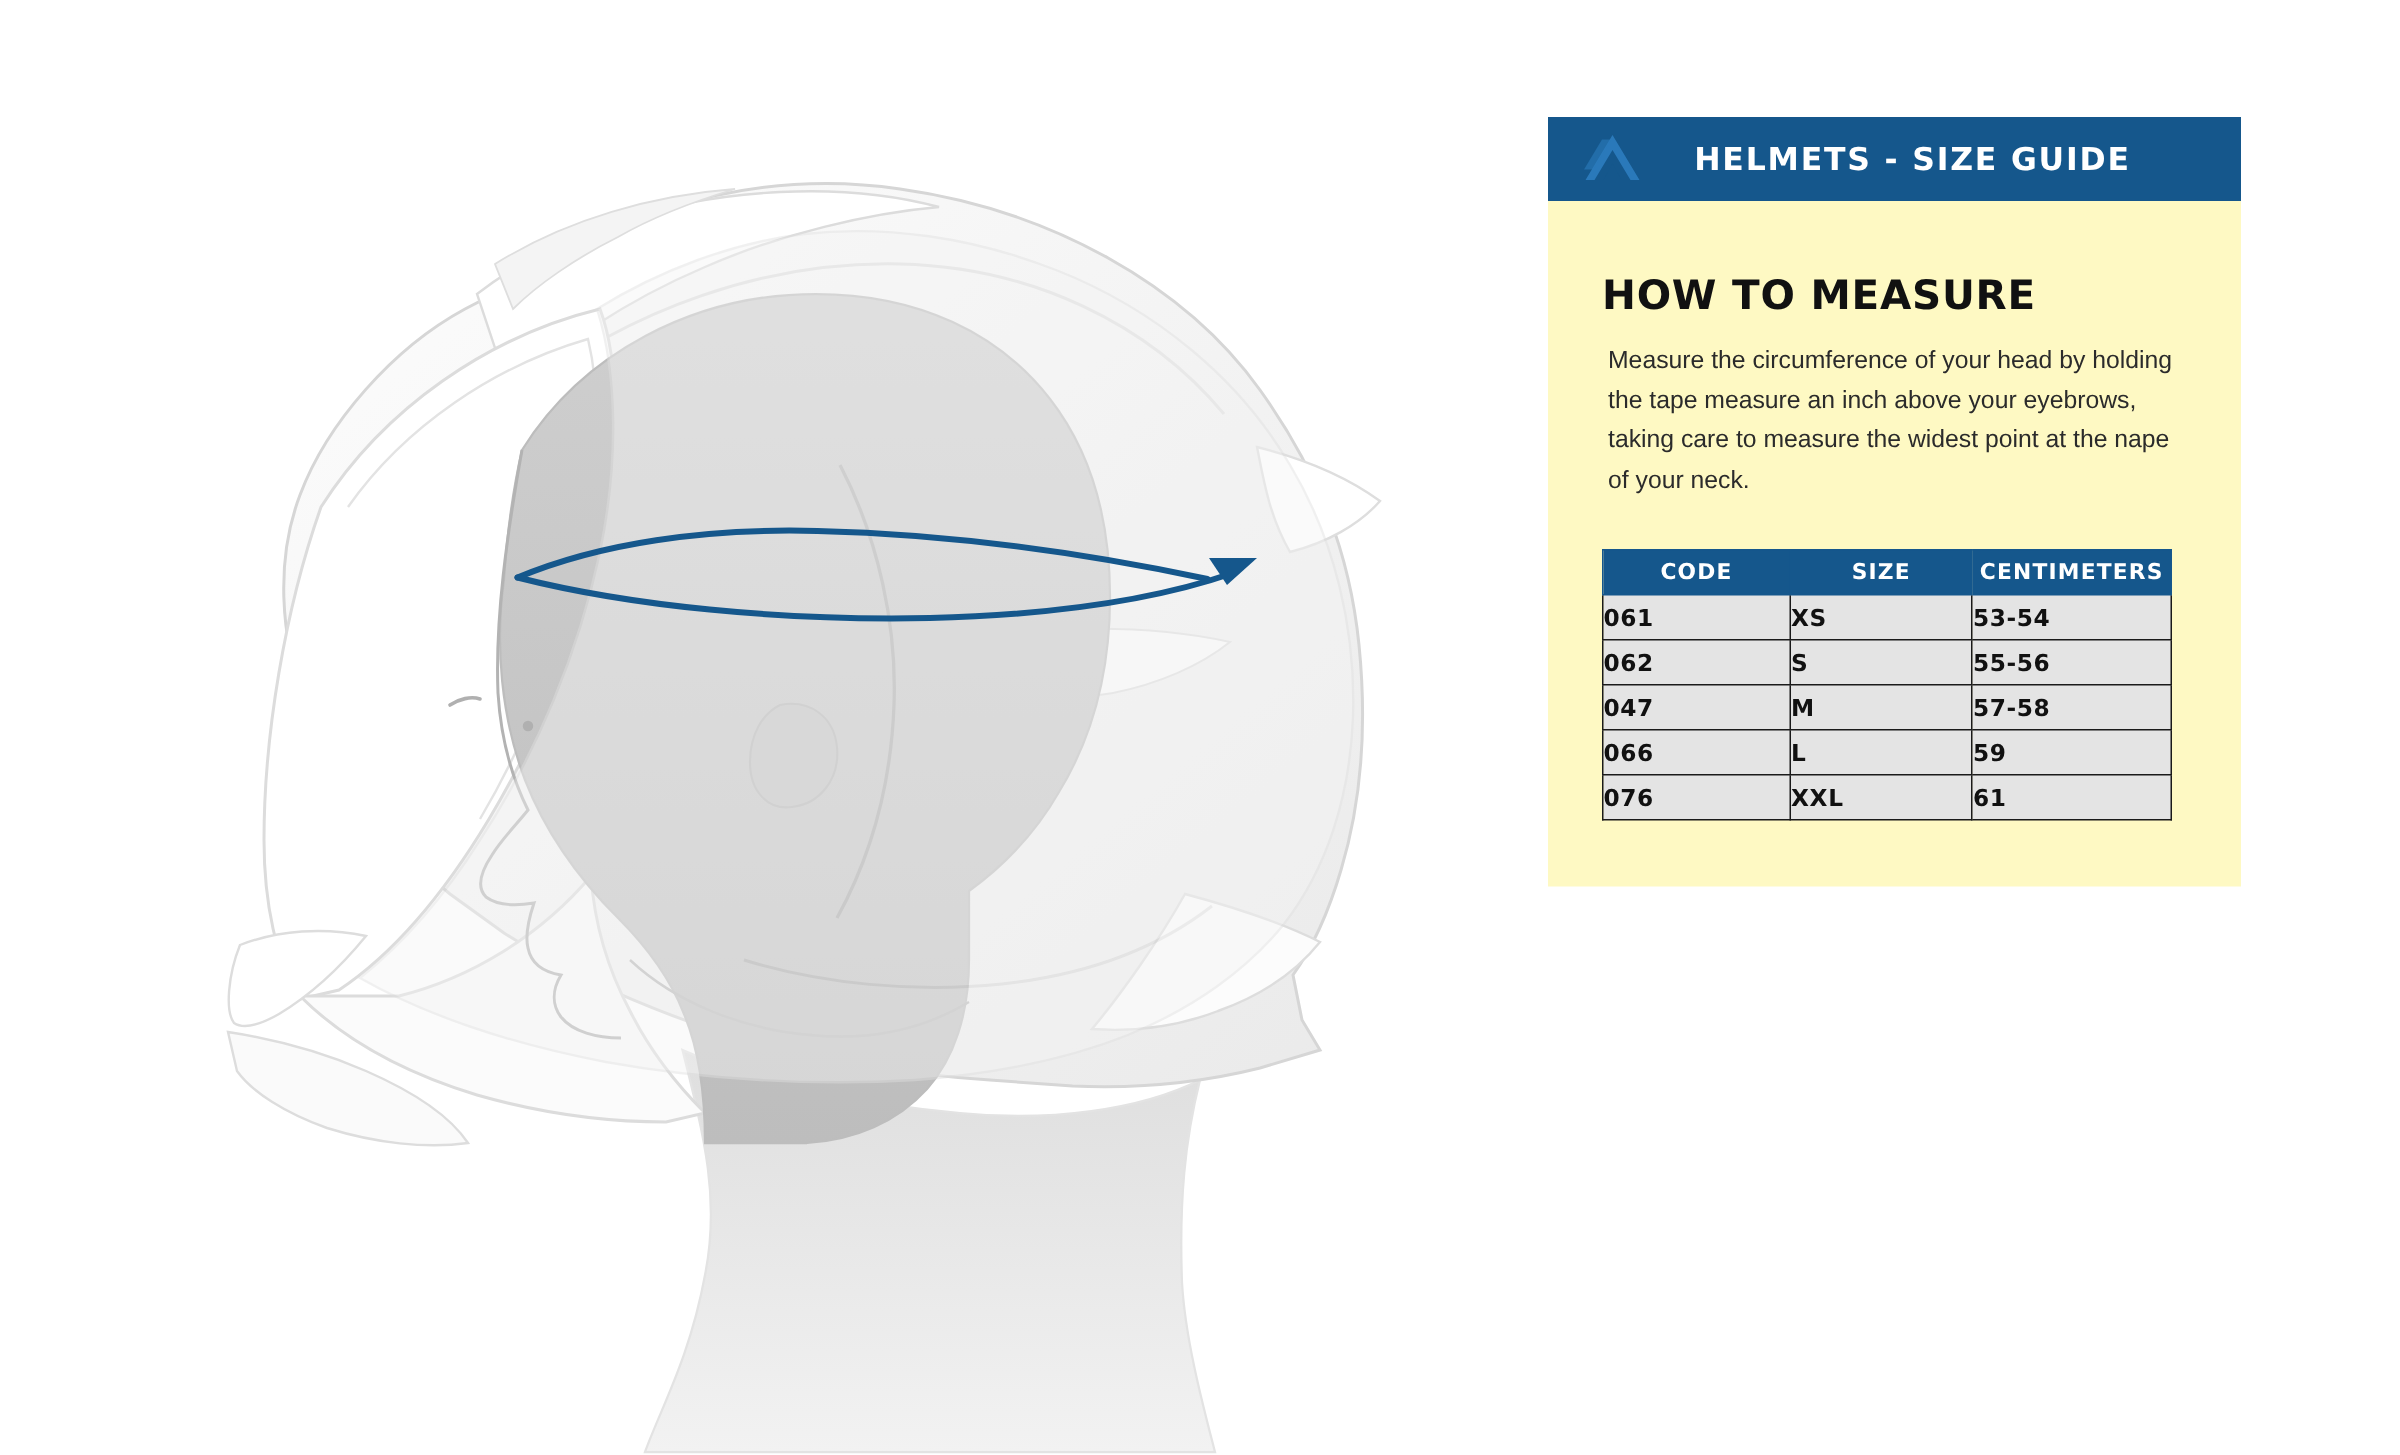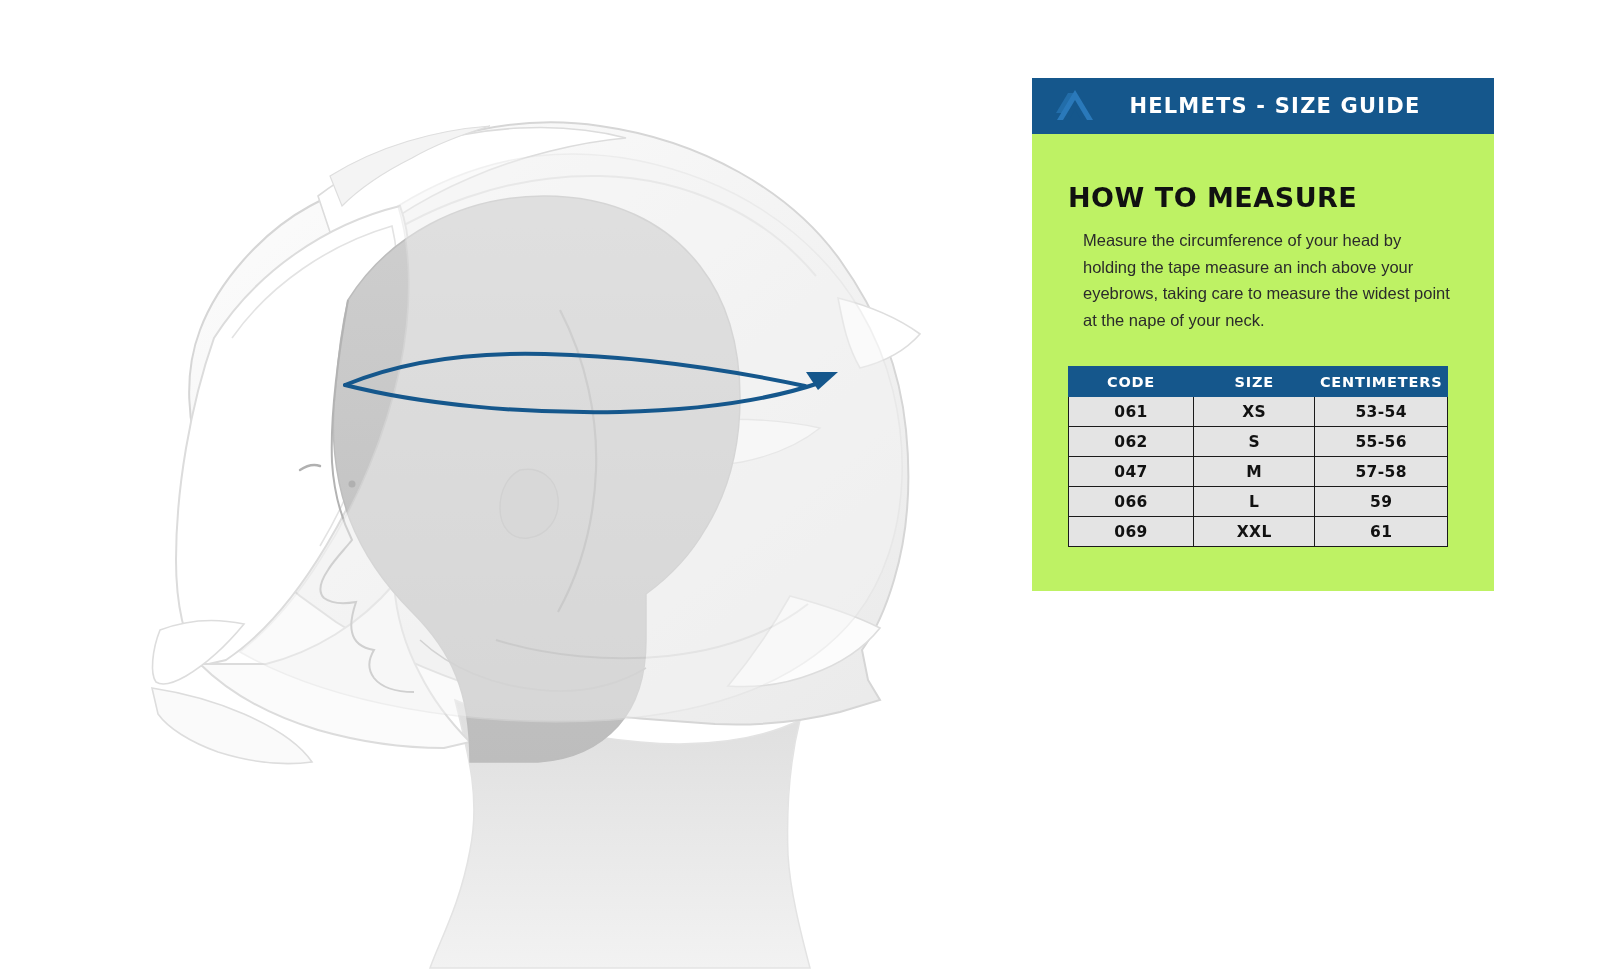--- a/index.html
+++ b/index.html
@@ -27,21 +27,21 @@
   #illustration svg {
     display: block;
   }
 
   
   #panel {
     position: absolute;
     left: 1032px;
     top: 78px;
     width: 462px;
-    background: #bef264;
+    background: #fef9c3;
   }
   #panel-header {
     background: #15578c;
     height: 56px;
     display: flex;
     align-items: center;
     padding: 0 0 0 22px;
     box-sizing: border-box;
   }
   #brand-mark {
@@ -68,21 +68,21 @@
     font-weight: bold;
     font-size: 27px;
     letter-spacing: 0.5px;
     margin: 14px 0 14px 0;
     color: #111111;
   }
   #how-to-text {
     font-size: 16.5px;
     line-height: 1.62;
     color: #2b2b2b;
-    margin: 0 0 32px 15px;
+    margin: 0 0 32px 4px;
     max-width: 380px;
   }
 
   
   table.size-table {
     border-collapse: collapse;
     width: 380px;
     table-layout: fixed;
   }
   table.size-table th {
@@ -91,21 +91,20 @@
     font-family: "DejaVu Sans", sans-serif;
     font-weight: bold;
     font-size: 14.5px;
     letter-spacing: 0.8px;
     padding: 7px 0 6px 0;
     border: 1px solid #15578c;
     text-align: center;
   }
   table.size-table td {
     border: 1px solid #1a1a1a;
-    text-align: center;
     font-family: "DejaVu Sans", sans-serif;
     font-weight: bold;
     font-size: 15.5px;
     padding: 6px 0 5px 0;
     color: #111111;
     background: #e4e4e4;
     letter-spacing: 0.4px;
   }
   table.size-table col.c-code { width: 33%; }
   table.size-table col.c-size { width: 32%; }
@@ -264,20 +263,20 @@
           <td>047</td>
           <td>M</td>
           <td>57-58</td>
         </tr>
         <tr>
           <td>066</td>
           <td>L</td>
           <td>59</td>
         </tr>
         <tr>
-          <td>069</td>
+          <td>076</td>
           <td>XXL</td>
           <td>61</td>
         </tr>
       </tbody>
     </table>
   </div>
 </div>
 
 </body></html>

